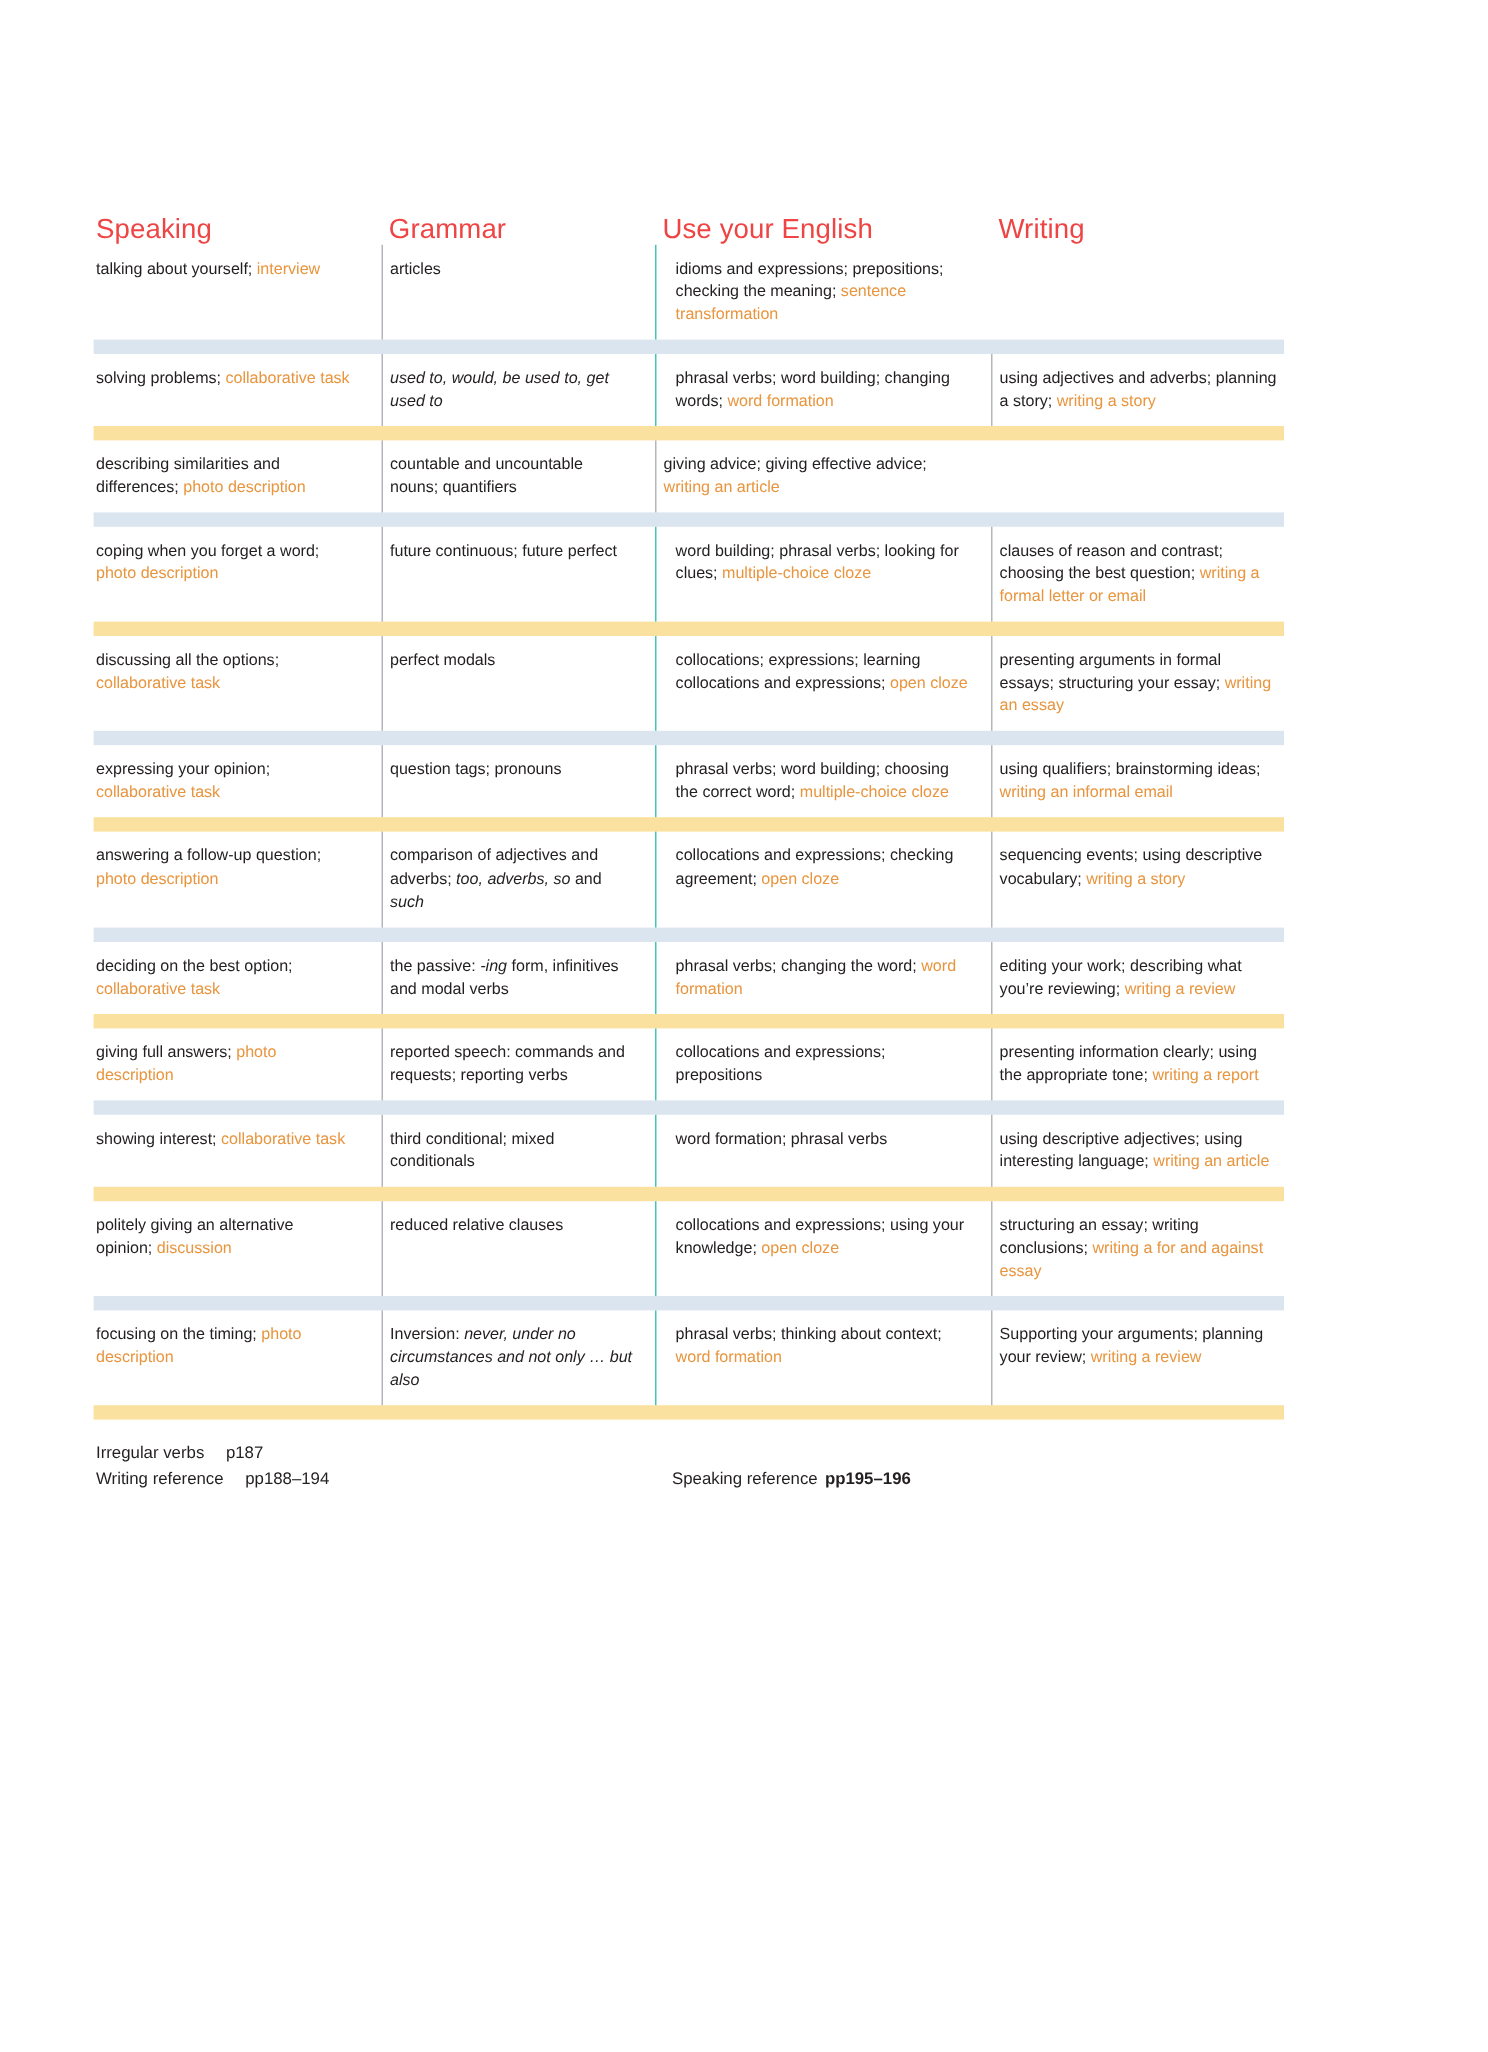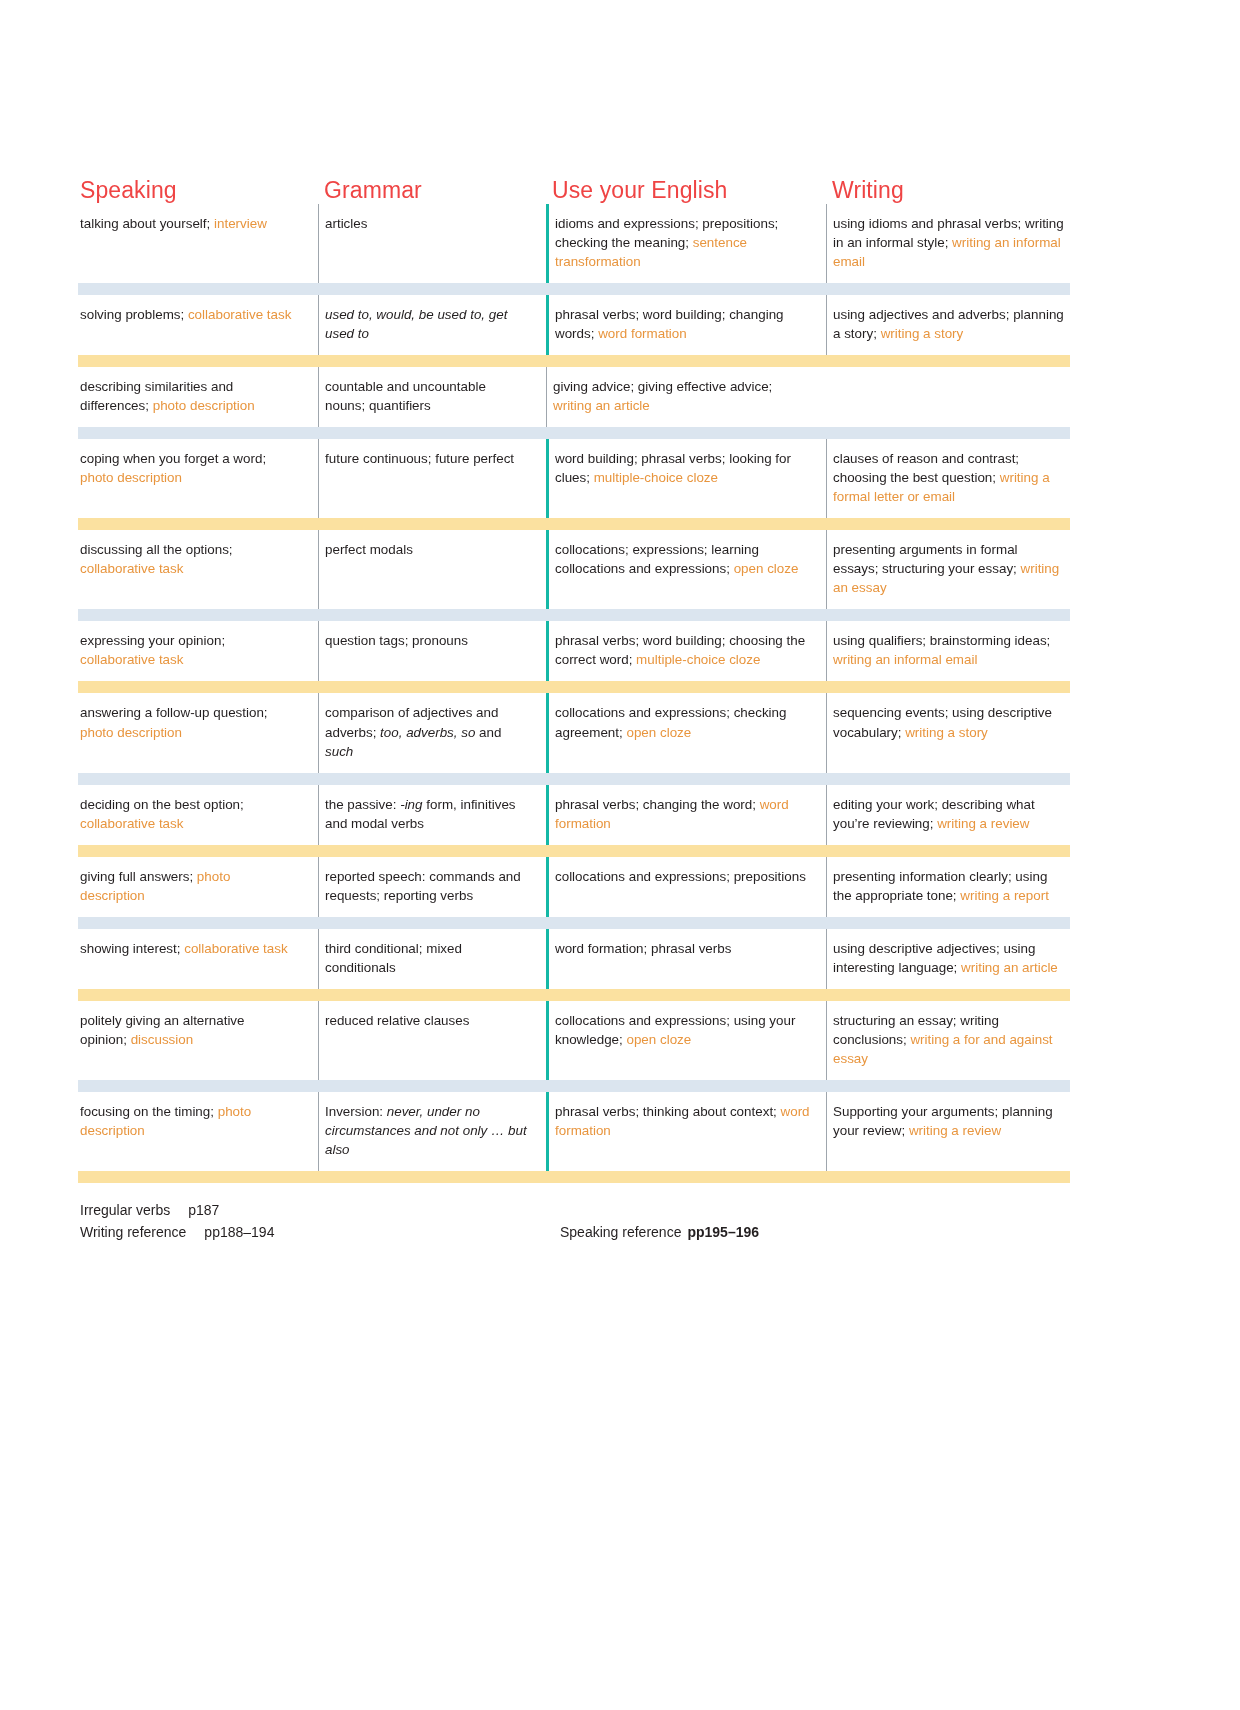--- a/index.html
+++ b/index.html
@@ -60,21 +60,21 @@
 
   .cell {
     font-size: 13.4px;
     line-height: 1.42;
     padding: 10px 12px 12px 2px;
     box-sizing: border-box;
     color: #231f20;
   }
   .cell.c1 { width: 240px; padding-right: 24px; }
   .cell.c2 { width: 228px; border-left: 1px solid #9fa6ad; padding-left: 6px; padding-right: 18px; }
-  .cell.c3 { width: 280px; border-left: 3px solid #14b8a6; padding-left: 6px; padding-right: 16px; }
+  .cell.c3 { width: 280px; border-left: 1px solid #14b8a6; padding-left: 16px; padding-right: 16px; }
   .cell.c4 { width: 244px; border-left: 1px solid #9fa6ad; padding-left: 6px; padding-right: 6px; }
 
   .hl { color: #e8953e; }
   .it { font-style: italic; }
 
   
   .footer {
     margin-top: 16px;
     display: flex;
     font-size: 14px;
@@ -105,21 +105,20 @@
       <div class="col-4">
           <div class="col-head c4">Writing</div>
         </div>
     </div>
 
     <div id="rows-host">
         <div class="row">
           <div class="cell c1"><span>talking about yourself; </span><span class="hl">interview</span></div>
           <div class="cell c2"><span>articles</span></div>
           <div class="cell c3"><span>idioms and expressions; prepositions; checking the meaning; </span><span class="hl">sentence transformation</span></div>
-          <div class="cell c4"><span>using idioms and phrasal verbs; writing in an informal style; </span><span class="hl">writing an informal email</span></div>
         </div>
         <div class="band band-blue-bar"></div>
         <div class="row">
           <div class="cell c1"><span>solving problems; </span><span class="hl">collaborative task</span></div>
           <div class="cell c2"><span class="it">used to, would, be used to, get used to</span></div>
           <div class="cell c3"><span>phrasal verbs; word building; changing words; </span><span class="hl">word formation</span></div>
           <div class="cell c4"><span>using adjectives and adverbs; planning a story; </span><span class="hl">writing a story</span></div>
         </div>
         <div class="band band-yellow-bar"></div>
         <div class="row">

